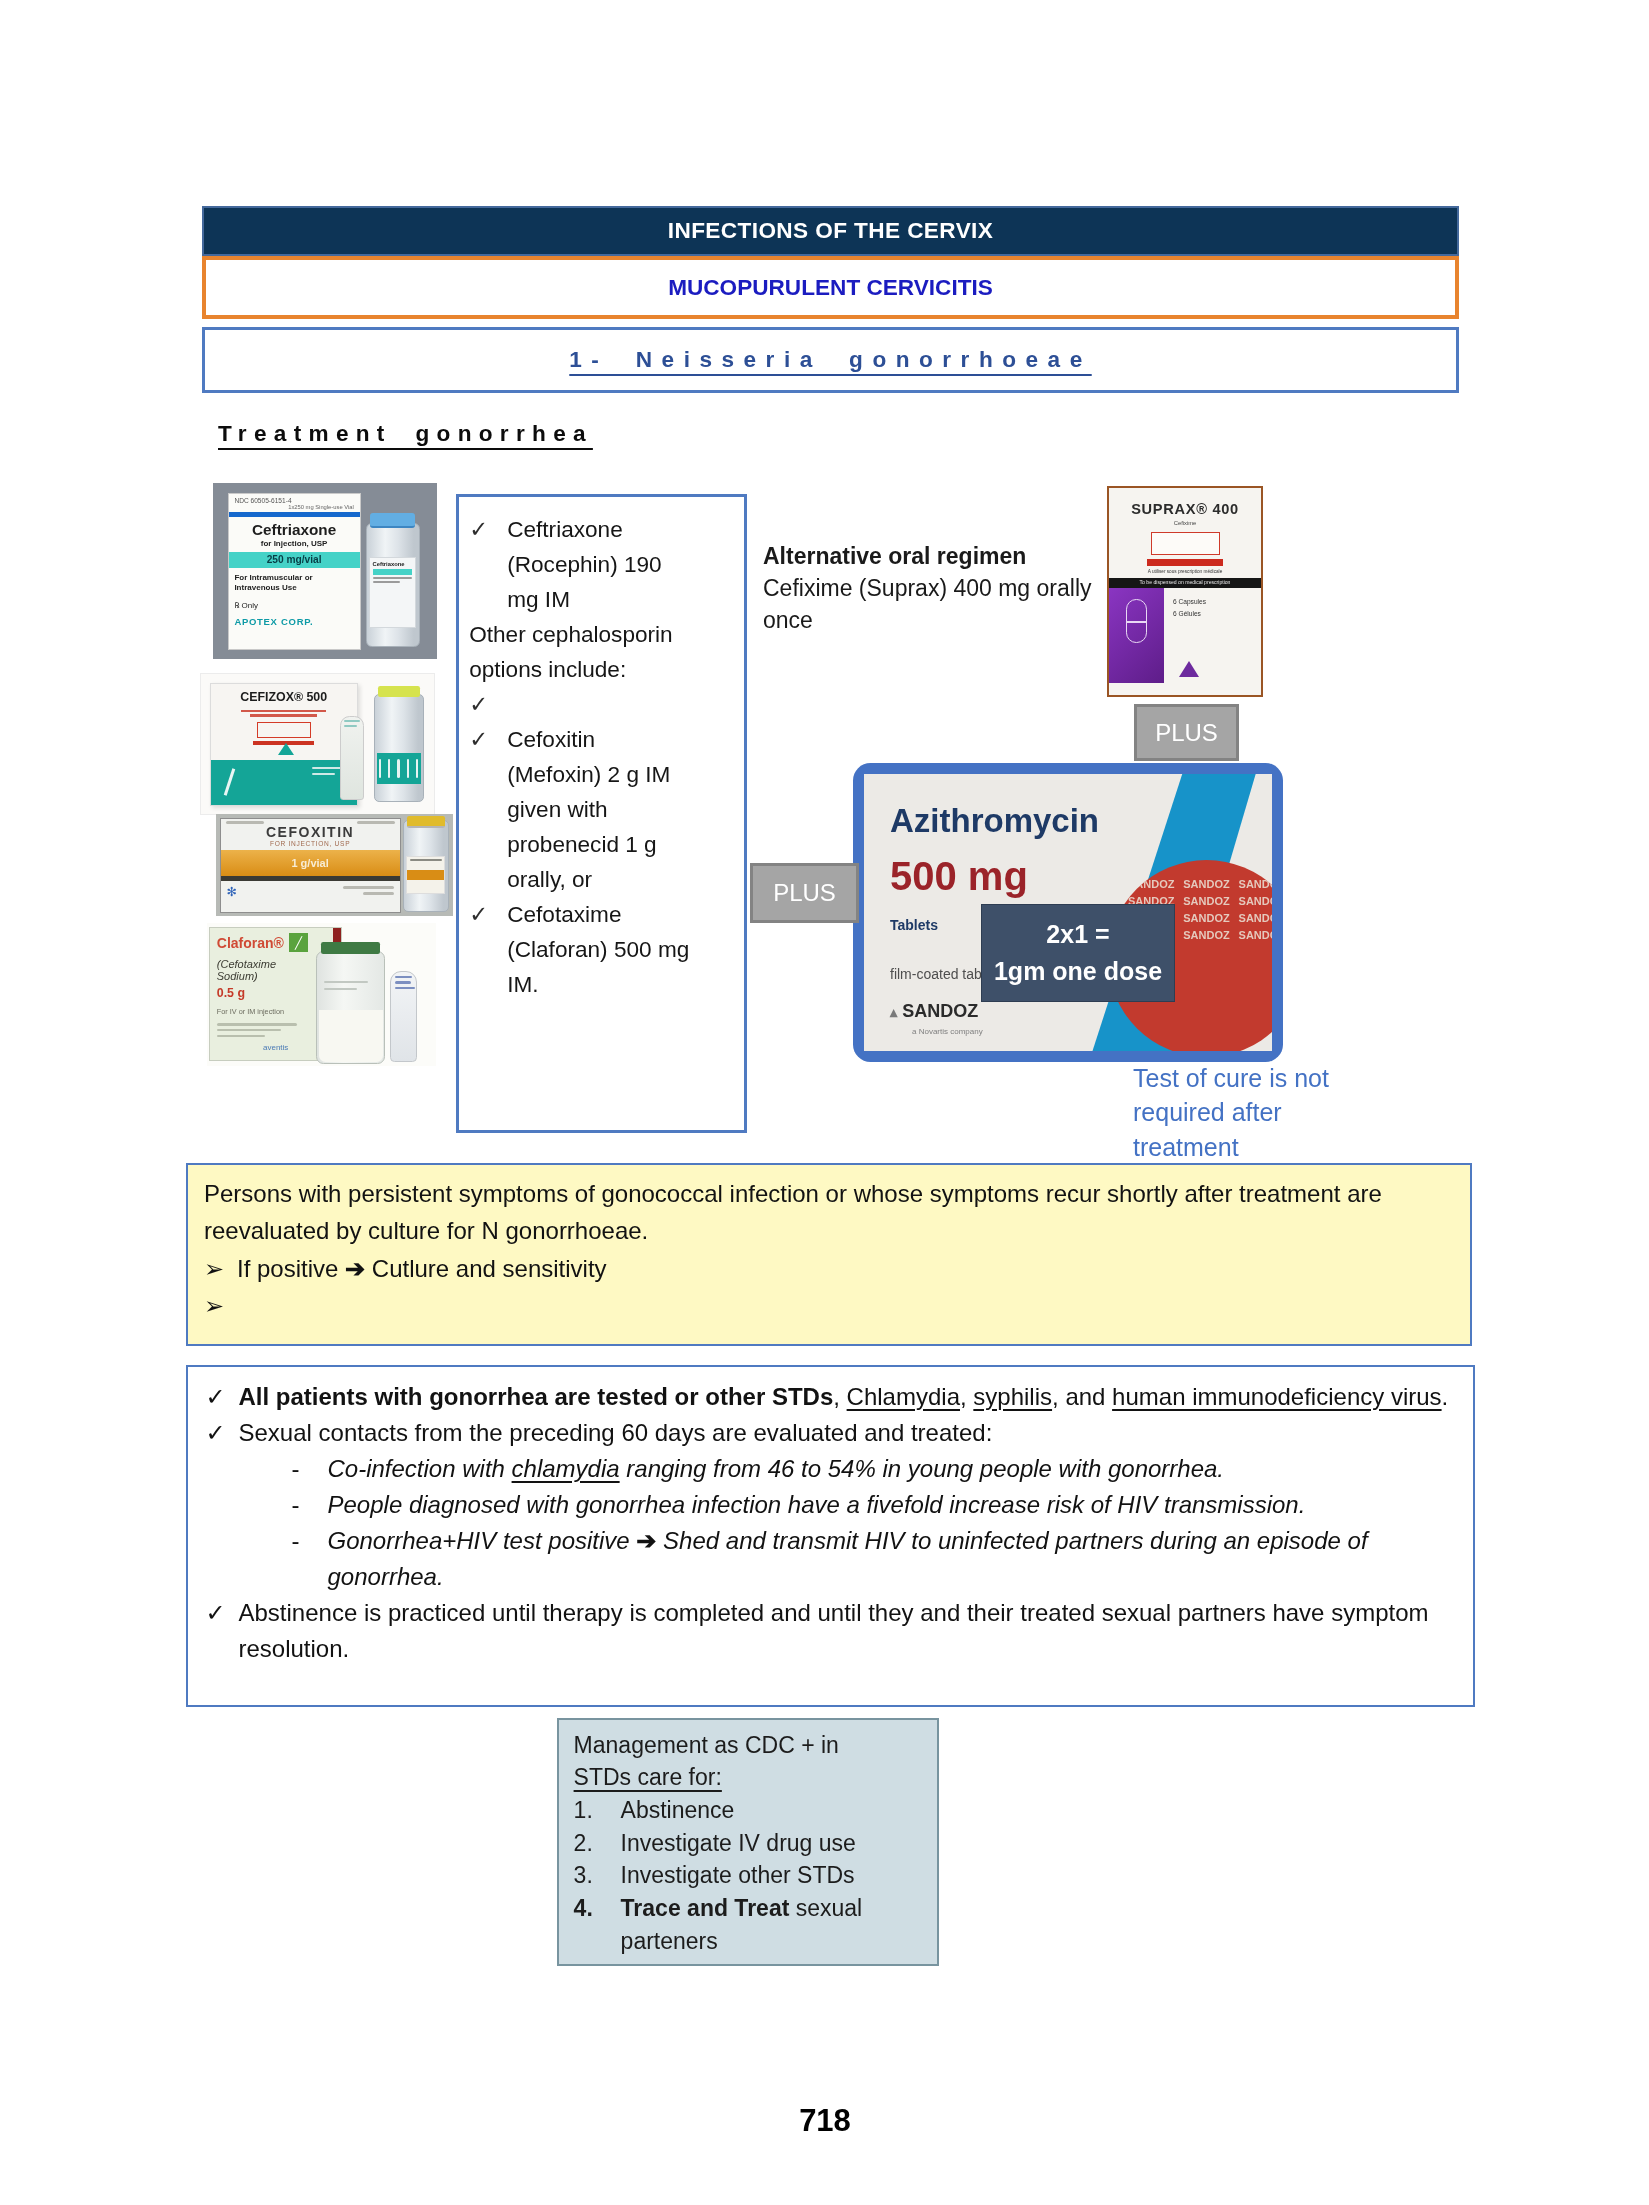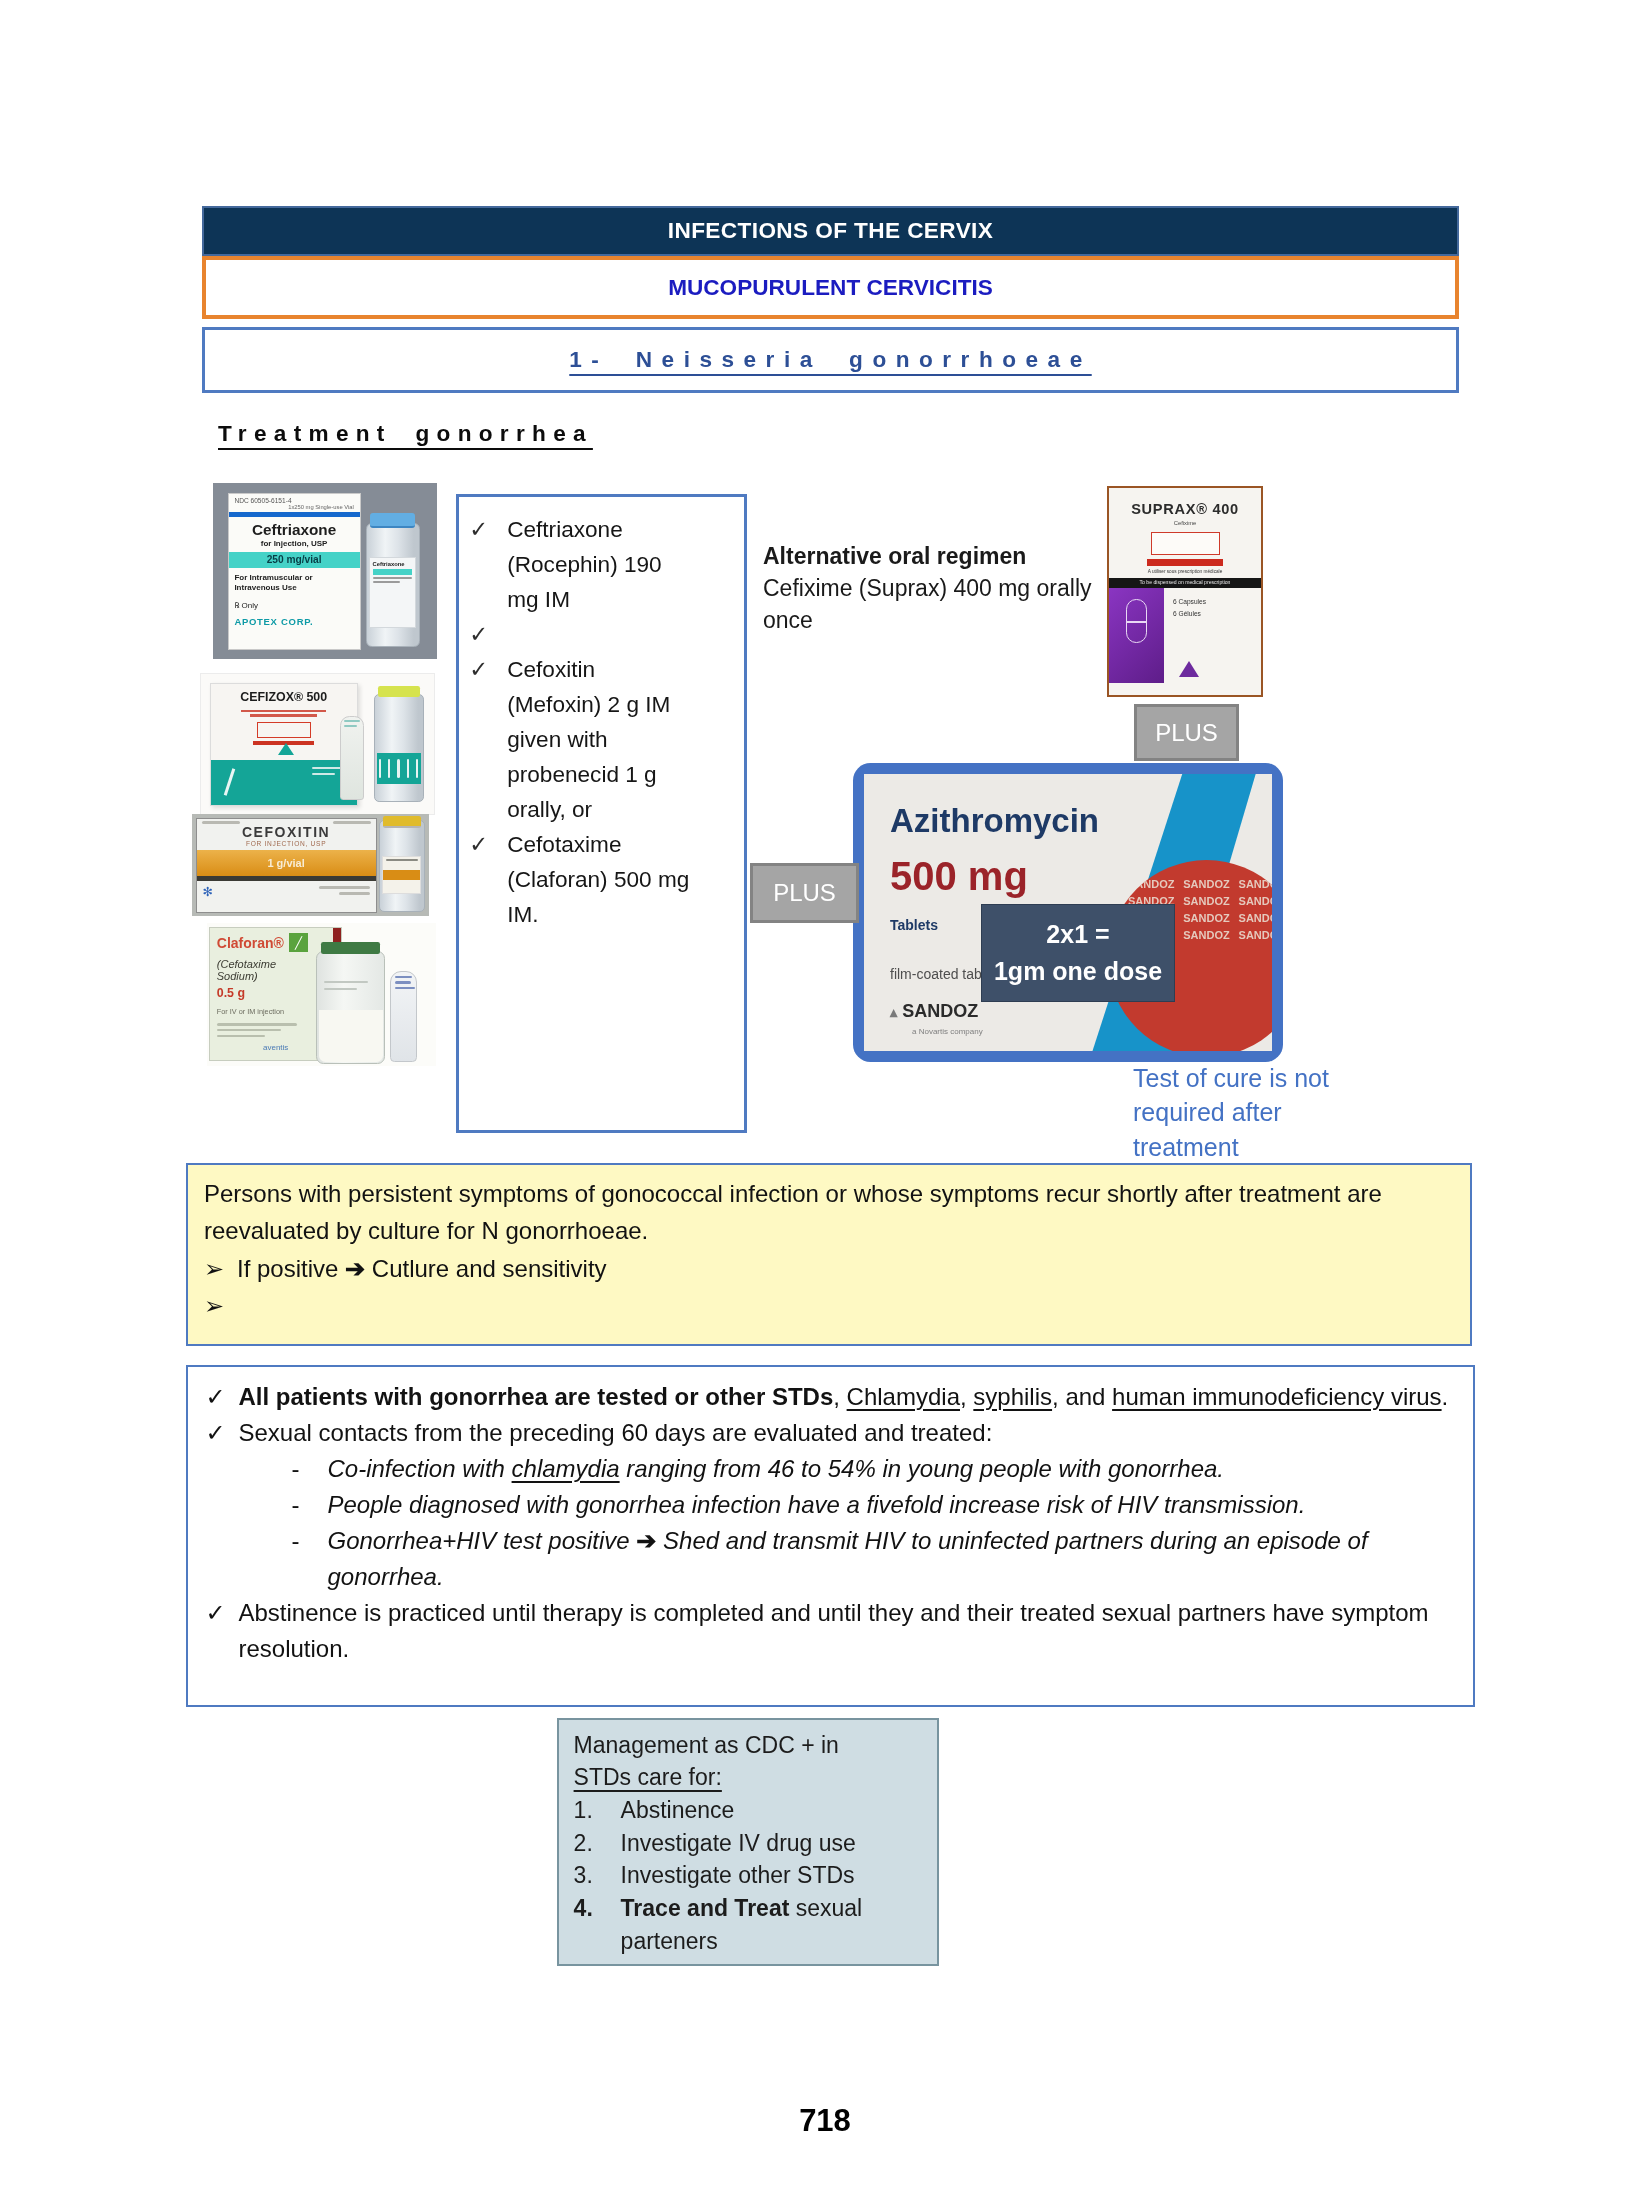--- a/index.html
+++ b/index.html
@@ -70,21 +70,21 @@
           border-right:8px solid transparent;border-bottom:12.4px solid #14a597;}
   .cz-amp{position:absolute;right:70px;top:42px;width:22px;height:82px;border-radius:9.5px 9.5px 2.9px 2.9px;
           background:linear-gradient(#f0f2ef,#dfe5df);border:0.7px solid #ccc;}
   .cz-amp .bar{background:#8fc9c2;margin:2.9px 2.9px 0;}
   .cz-vial{position:absolute;right:10.2px;top:20.4px;width:48px;height:106px;border-radius:5.1px;}
   .cz-cap{position:absolute;top:-9.5px;left:2.9px;right:2.9px;height:11px;background:#d6e34e;border-radius:2.2px;}
   .cz-vband{position:absolute;left:2.2px;right:2.2px;bottom:17.5px;height:31px;background:#14a597;}
   .cz-vband .bar{background:#e6f4f2;width:2.2px;height:19px;display:inline-block;margin:5.8px 1.5px 0 2.2px;}
 
   
-  .img-cefoxitin{position:absolute;left:192px;top:814px;width:237px;height:102px;background:#b7bab6;}
+  .img-cefoxitin{position:absolute;left:216px;top:814px;width:237px;height:102px;background:#b7bab6;}
   .cx-carton{position:absolute;left:3.6px;top:3.6px;width:181px;height:95px;background:#f1f2ef;
              border:0.7px solid #8e8e8e;box-sizing:border-box;overflow:hidden;}
   .cx-top{display:flex;justify-content:space-between;padding:2.9px 5.1px 0;}
   .cx-top .bar{width:38px;background:#b9b9b2;}
   .cx-name{font-size:14px;font-weight:700;letter-spacing:1.5px;color:#3b3b3b;text-align:center;margin-top:0.7px;}
   .cx-form{font-size:6.6px;color:#a0694e;text-align:center;letter-spacing:0.7px;}
   .cx-orange{margin-top:2.9px;height:26px;background:linear-gradient(#ecb24a,#d98d15);
              display:flex;align-items:center;justify-content:center;color:#f8ecd4;font-size:11px;font-weight:700;}
   .cx-dark{height:5.1px;background:#3b3a34;}
   .cx-bottom{display:flex;justify-content:space-between;align-items:center;padding:2.9px 5.8px 0;}
@@ -356,20 +356,24 @@
       <div class="bar" style="width:65%;"></div>
       <div class="bar" style="width:80%;"></div>
     </div>
   </div>
 
   <div class="regimen-box">
     <div class="reg-row">
       <span class="reg-check">✓</span>
       <span class="reg-text">Ceftriaxone (Rocephin) 190 mg IM</span>
     </div>
+    <div class="reg-row no-indent">
+
+      <span class="reg-text">Other cephalosporin options include:</span>
+    </div>
     <div class="reg-row">
       <span class="reg-check">✓</span>
     </div>
     <div class="reg-row">
       <span class="reg-check">✓</span>
       <span class="reg-text">Cefoxitin (Mefoxin) 2 g IM given with probenecid 1 g orally, or</span>
     </div>
     <div class="reg-row">
       <span class="reg-check">✓</span>
       <span class="reg-text">Cefotaxime (Claforan) 500 mg IM.</span>

